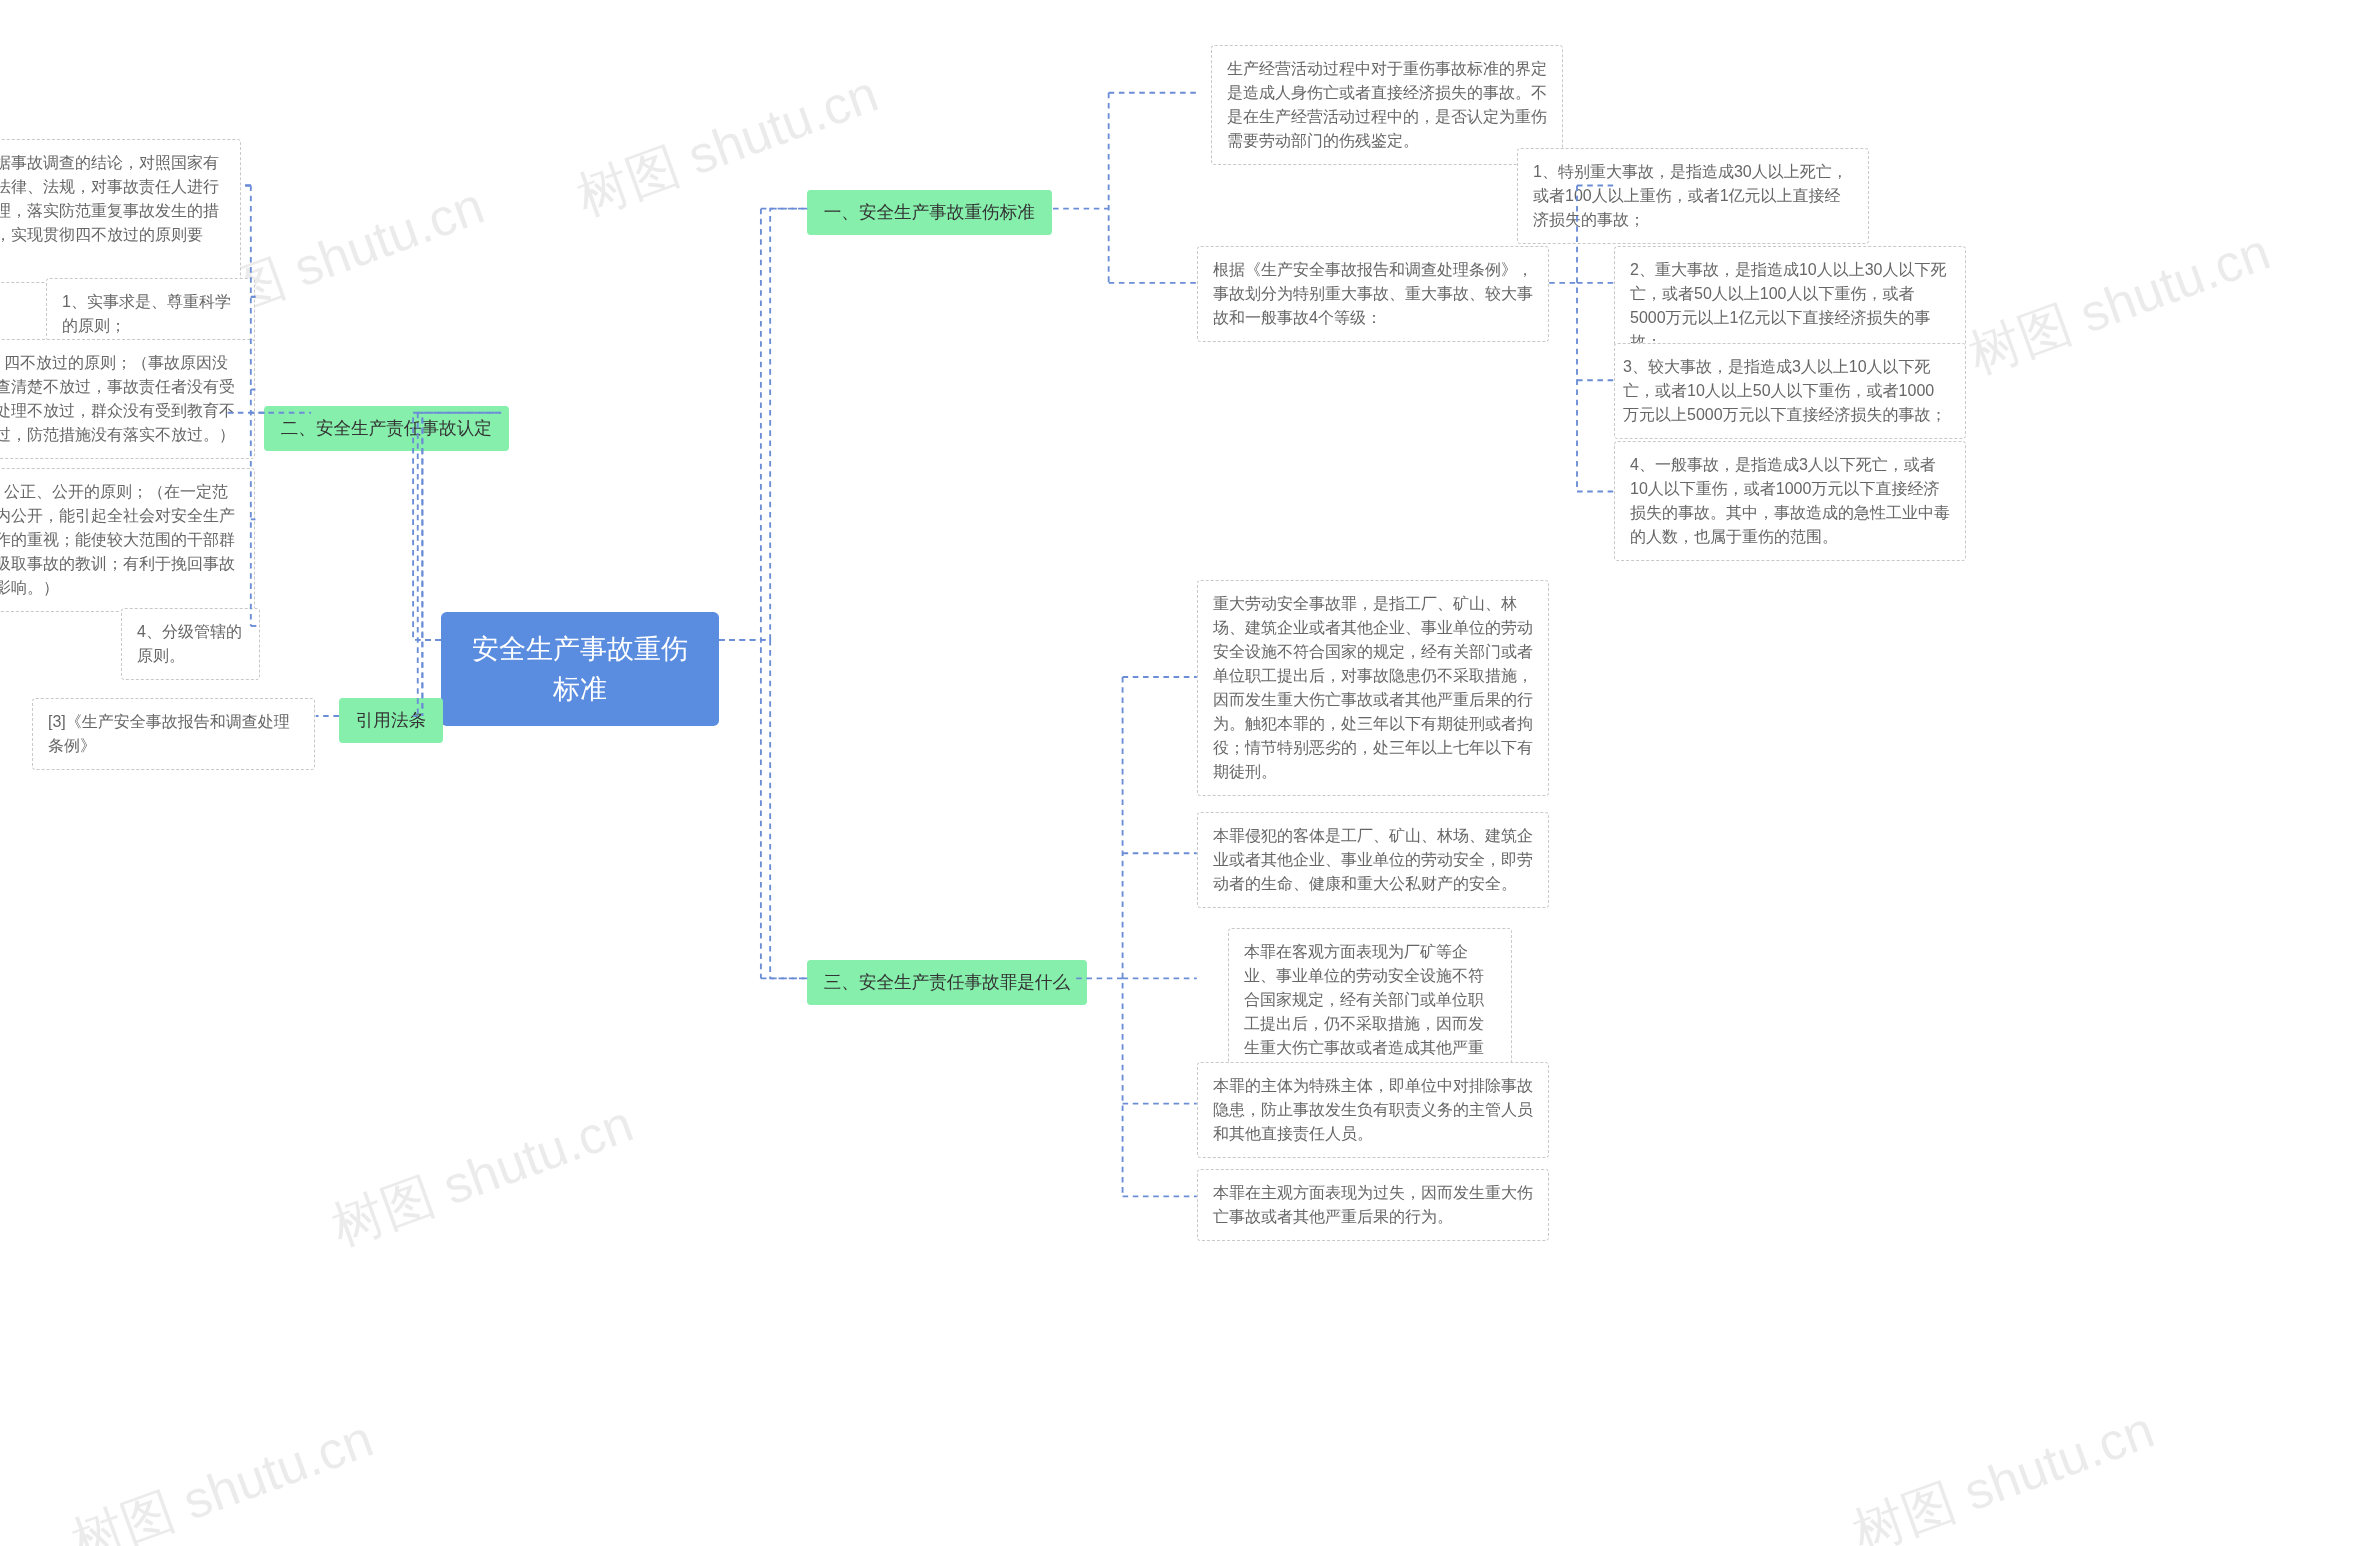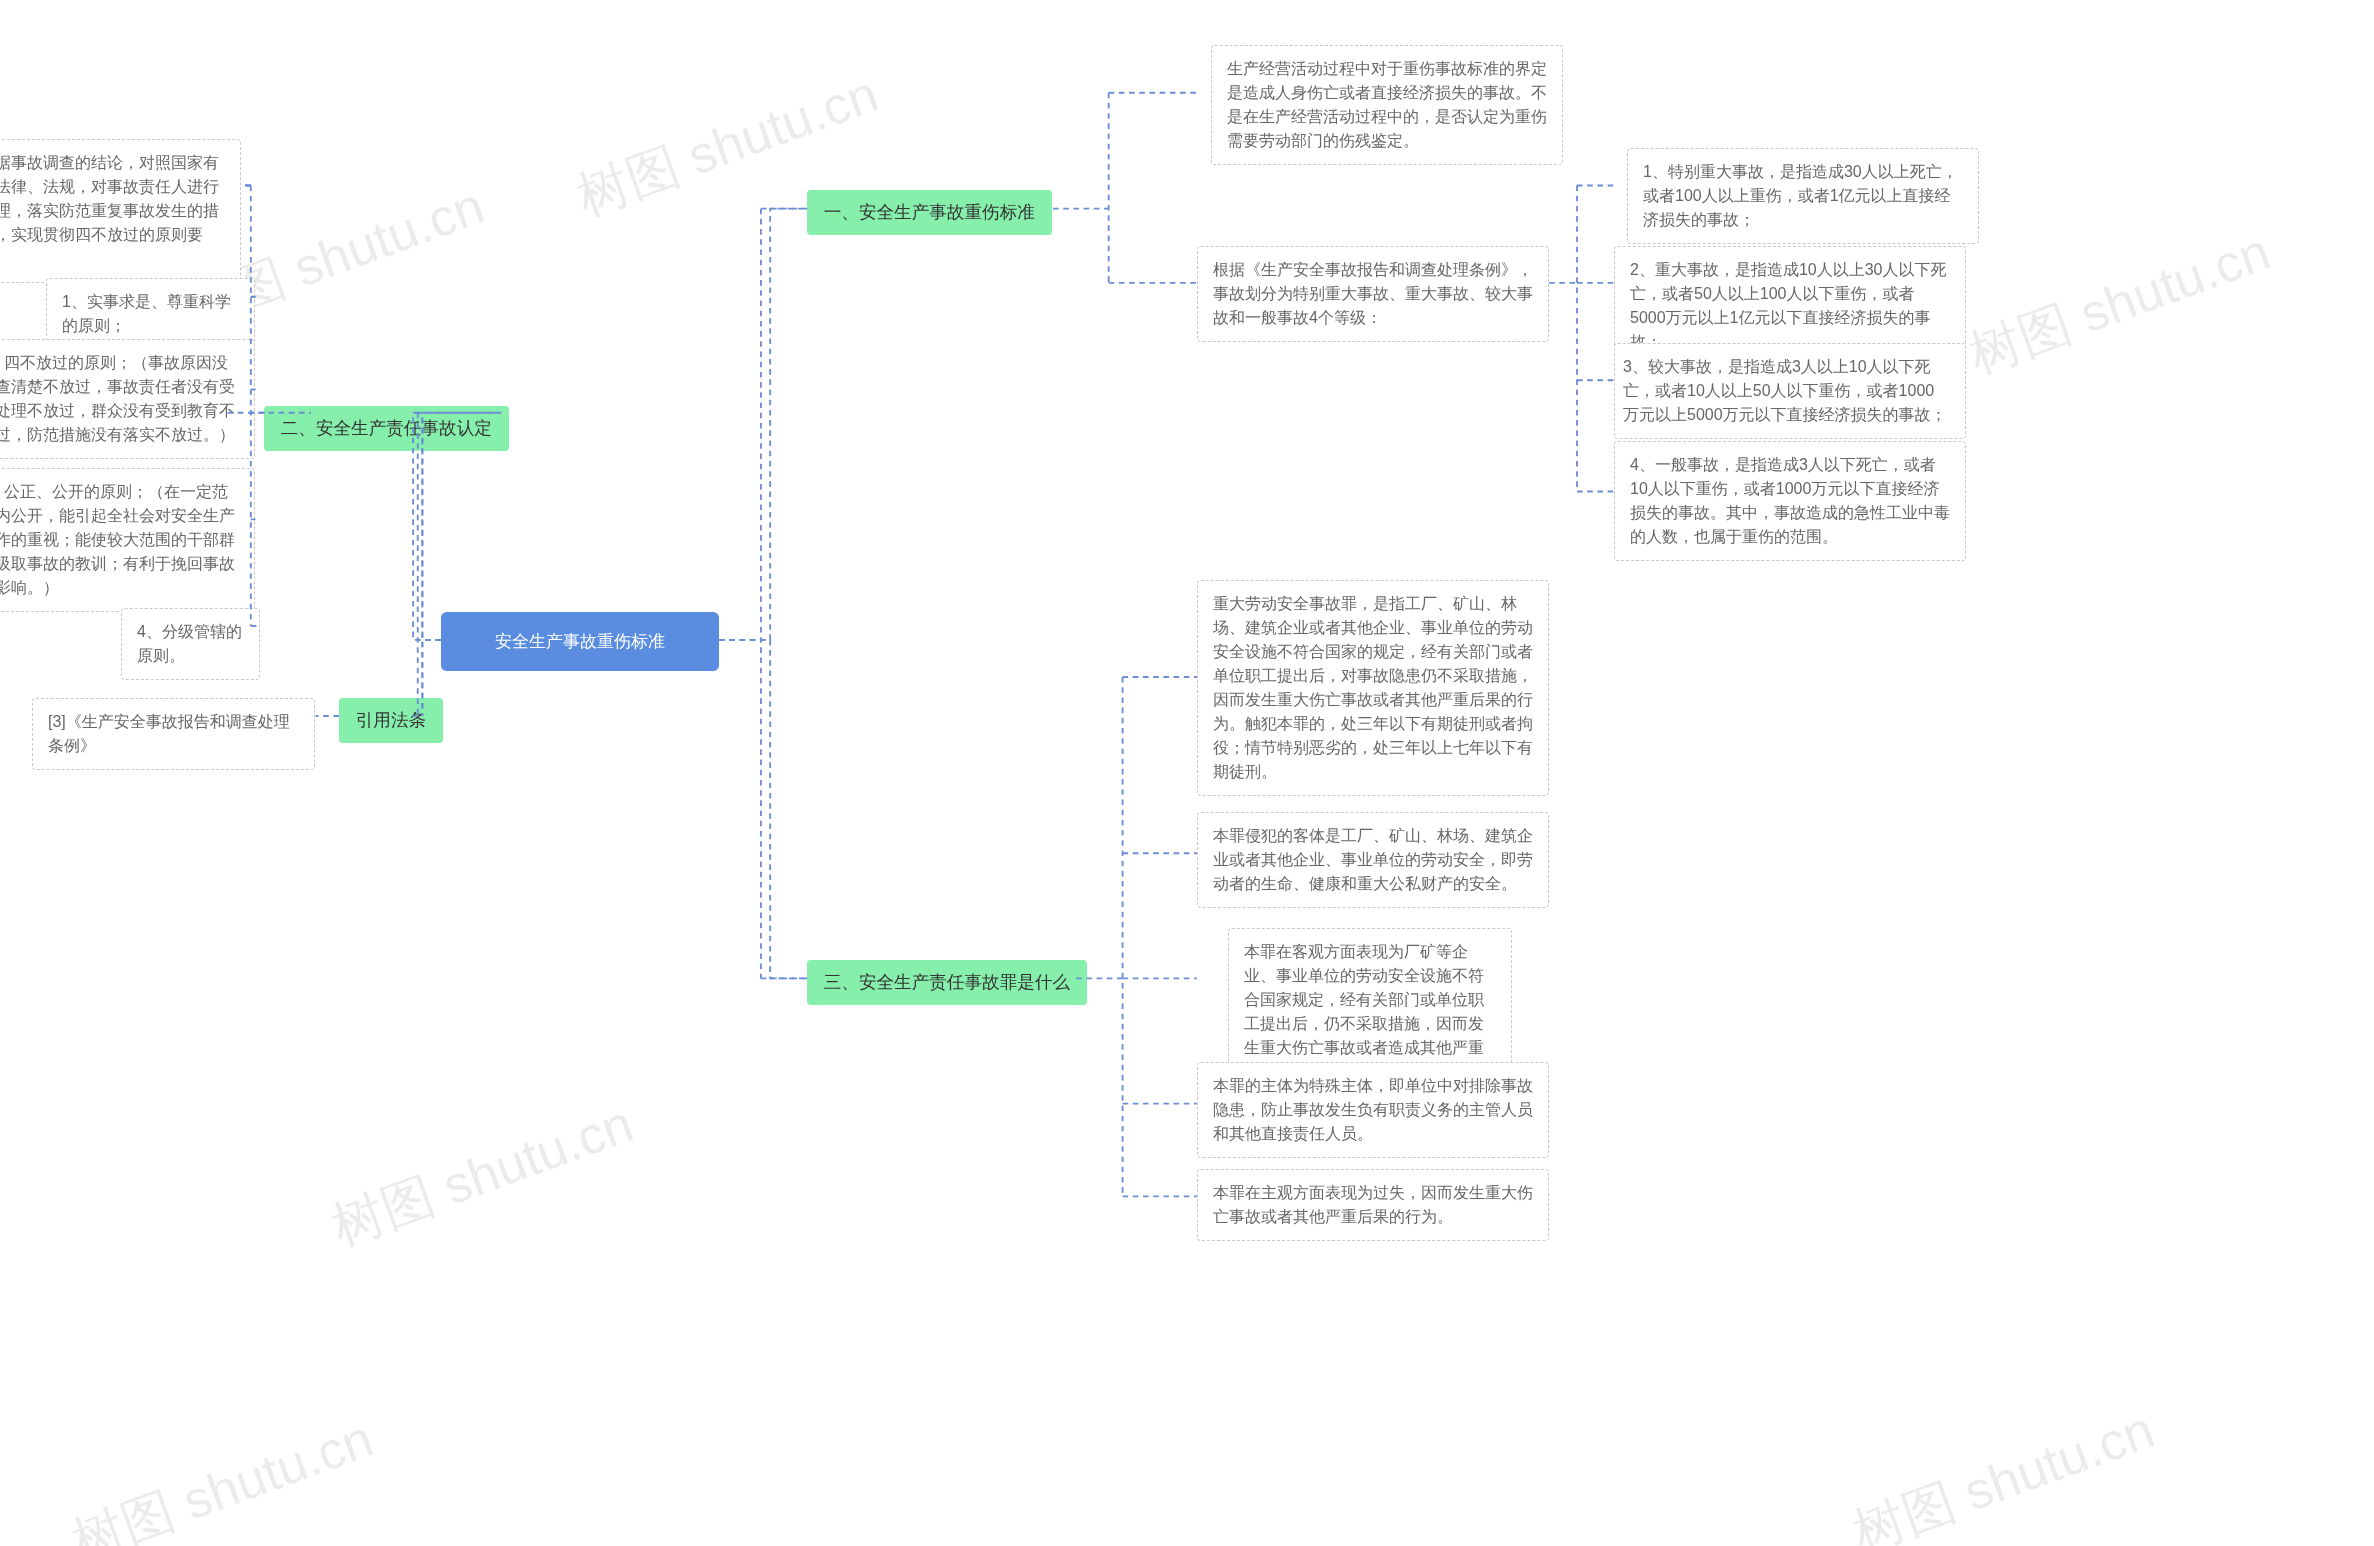--- a/index.html
+++ b/index.html
@@ -25,21 +25,21 @@
     position: absolute;
     padding: 11px 15px;
     font-size: 16.7px;
     line-height: 1.5;
     color: #333;
   }
   .root {
     background: #5a8de0;
     color: #fff;
     border-radius: 5.6px;
-    font-size: 17px;
+    font-size: 27px;
     padding: 16.7px 22px;
     text-align: center;
   }
   .branch {
     background: #86efac;
     border-radius: 3.7px;
     color: #333;
     font-size: 17.6px;
     padding: 9.3px 16.7px;
   }
@@ -67,21 +67,21 @@
 <div class="watermark" style="top:1141px; left:325px;">树图 shutu.cn</div>
 <div class="watermark" style="top:1456px; left:65px;">树图 shutu.cn</div>
 <div class="watermark" style="top:1447px; left:1846px;">树图 shutu.cn</div>
 
 <div class="node root" style="top:612px; left:441px; width:278px;">安全生产事故重伤标准</div>
 
 <div class="node branch" style="top:190px; left:807px;">一、安全生产事故重伤标准</div>
 <div class="node leaf" style="top:45px; left:1211px; width:352px;">生产经营活动过程中对于重伤事故标准的界定是造成人身伤亡或者直接经济损失的事故。不是在生产经营活动过程中的，是否认定为重伤需要劳动部门的伤残鉴定。</div>
 <div class="node leaf" style="top:246px; left:1197px; width:352px;">根据《生产安全事故报告和调查处理条例》，事故划分为特别重大事故、重大事故、较大事故和一般事故4个等级：</div>
 
-<div class="node leaf" style="top:148px; left:1627px; width:352px;">1、特别重大事故，是指造成30人以上死亡，或者100人以上重伤，或者1亿元以上直接经济损失的事故；</div>
+<div class="node leaf" style="top:148px; left:1517px; width:352px;">1、特别重大事故，是指造成30人以上死亡，或者100人以上重伤，或者1亿元以上直接经济损失的事故；</div>
 <div class="node leaf" style="top:246px; left:1614px; width:352px;">2、重大事故，是指造成10人以上30人以下死亡，或者50人以上100人以下重伤，或者5000万元以上1亿元以下直接经济损失的事故；</div>
 <div class="node leaf" style="top:343px; left:1614px; width:352px;padding-left:8px;">3、较大事故，是指造成3人以上10人以下死亡，或者10人以上50人以下重伤，或者1000万元以上5000万元以下直接经济损失的事故；</div>
 <div class="node leaf" style="top:441px; left:1614px; width:362px;">4、一般事故，是指造成3人以下死亡，或者10人以下重伤，或者1000万元以下直接经济损失的事故。其中，事故造成的急性工业中毒的人数，也属于重伤的范围。</div>
 
 <div class="node branch" style="top:960px; left:807px;">三、安全生产责任事故罪是什么</div>
 <div class="node leaf" style="top:580px; left:1197px; width:362px;">重大劳动安全事故罪，是指工厂、矿山、林场、建筑企业或者其他企业、事业单位的劳动安全设施不符合国家的规定，经有关部门或者单位职工提出后，对事故隐患仍不采取措施，因而发生重大伤亡事故或者其他严重后果的行为。触犯本罪的，处三年以下有期徒刑或者拘役；情节特别恶劣的，处三年以上七年以下有期徒刑。</div>
 <div class="node leaf" style="top:812px; left:1197px; width:352px;">本罪侵犯的客体是工厂、矿山、林场、建筑企业或者其他企业、事业单位的劳动安全，即劳动者的生命、健康和重大公私财产的安全。</div>
 <div class="node leaf" style="top:928px; left:1228px; width:284px;">本罪在客观方面表现为厂矿等企业、事业单位的劳动安全设施不符合国家规定，经有关部门或单位职工提出后，仍不采取措施，因而发生重大伤亡事故或者造成其他严重后果的行为。</div>
 <div class="node leaf" style="top:1062px; left:1197px; width:352px;">本罪的主体为特殊主体，即单位中对排除事故隐患，防止事故发生负有职责义务的主管人员和其他直接责任人员。</div>
 <div class="node leaf" style="top:1169px; left:1197px; width:352px;">本罪在主观方面表现为过失，因而发生重大伤亡事故或者其他严重后果的行为。</div>

